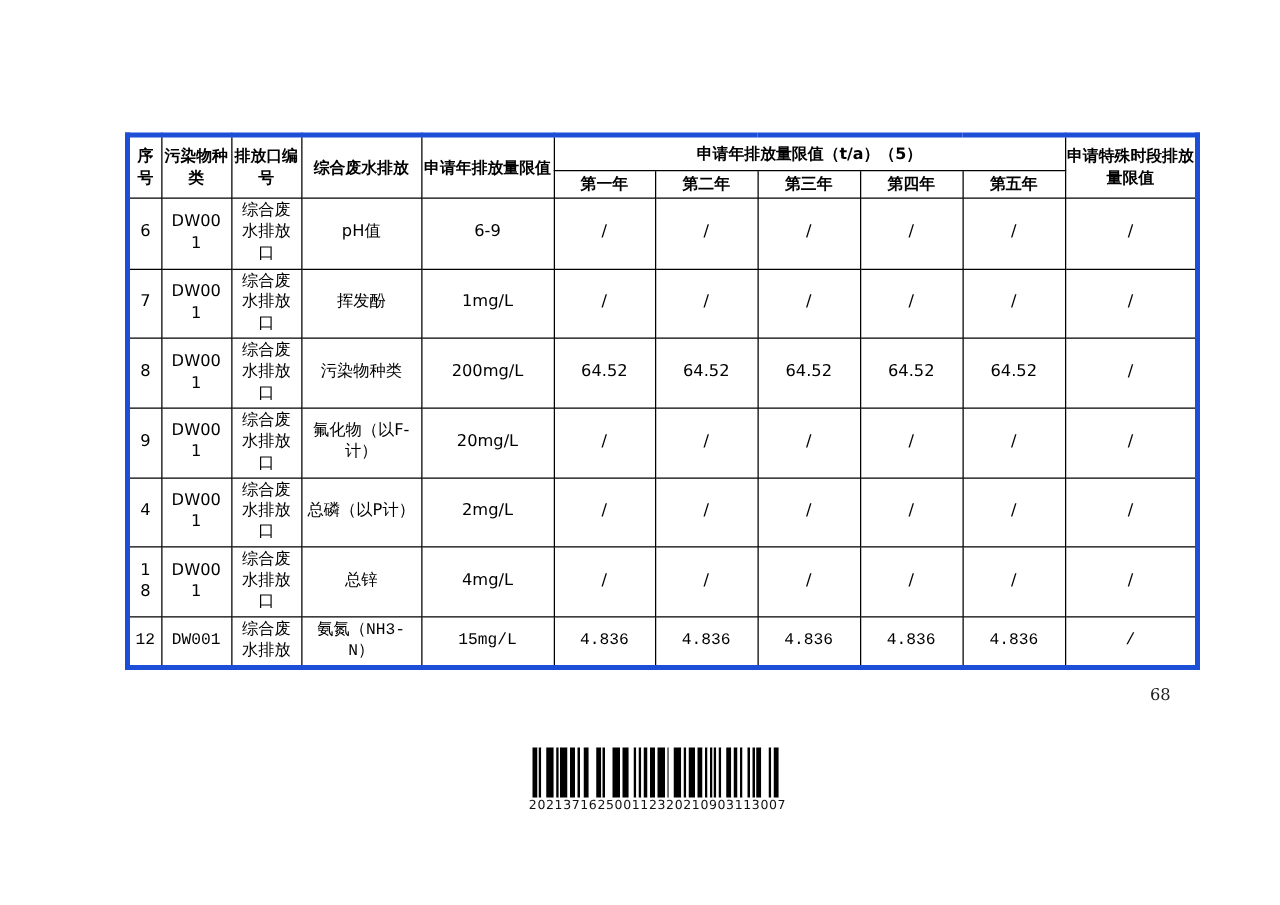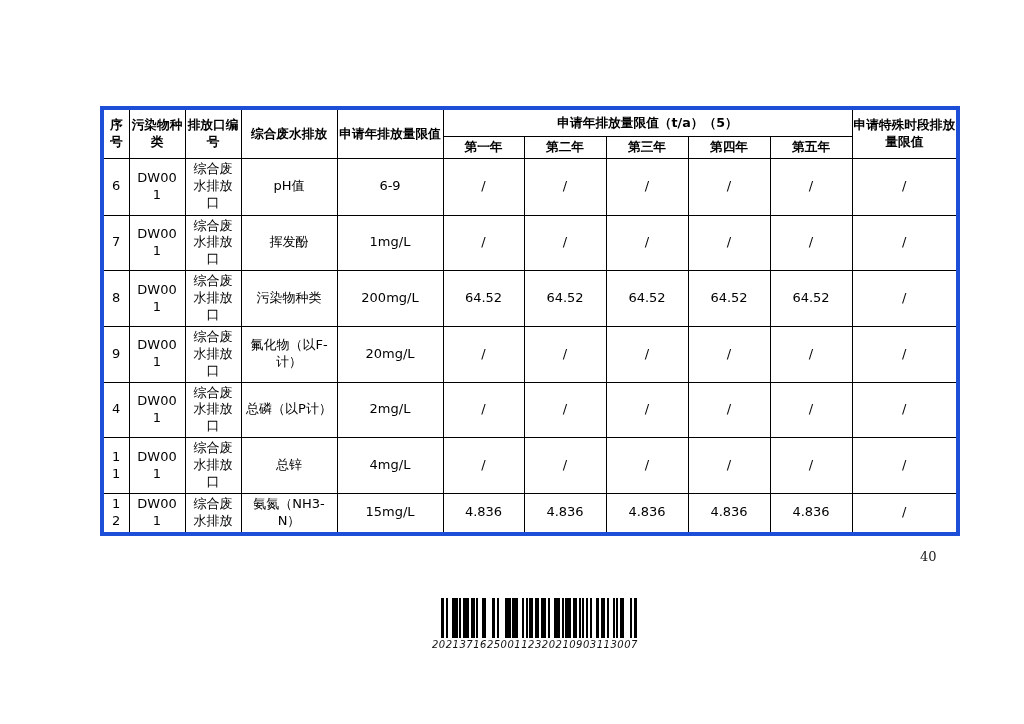--- a/index.html
+++ b/index.html
@@ -39,35 +39,35 @@
     padding: 2px 4px;
   }
   thead tr.h1 { height: 28px; }
   thead tr.h2 { height: 22px; }
   tbody tr:nth-child(1) { height: 57px; }
   tbody tr:nth-child(2) { height: 49px; }
   tbody tr:nth-child(3) { height: 49px; }
   tbody tr:nth-child(4) { height: 51px; }
   tbody tr:nth-child(5) { height: 50px; }
   tbody tr:nth-child(6) { height: 50px; }
-  tbody tr:nth-child(7) { height: 36px; }
+  tbody tr:nth-child(7) { height: 36px; font-family: Liberation Mono, monospace; }
 
   .page-number {
     position: absolute;
     left: 920px; top: 549px;
     font-size: 13px;
     font-family: "DejaVu Serif", serif;
     color: #222;
   }
 
   .barcode {
     position: absolute;
-    left: 432px; top: 598px;
+    left: 417px; top: 598px;
     width: 218px;
-    font-style: italic;
+    text-align: center;
   }
   .barcode-bars {
     height: 40px;
     width: 201px;
     margin: 0 auto;
     font-size: 0;
     white-space: nowrap;
   }
   .barcode-bars span { display: inline-block; height: 100%; }
   .barcode-text {
@@ -176,21 +176,21 @@
           <td>总磷（以P计）</td>
           <td>2mg/L</td>
           <td>/</td>
           <td>/</td>
           <td>/</td>
           <td>/</td>
           <td>/</td>
           <td>/</td>
         </tr>
         <tr>
-          <td>11</td>
+          <td>18</td>
           <td>DW001</td>
           <td>综合废水排放口</td>
           <td>总锌</td>
           <td>4mg/L</td>
           <td>/</td>
           <td>/</td>
           <td>/</td>
           <td>/</td>
           <td>/</td>
           <td>/</td>
@@ -204,20 +204,20 @@
           <td>4.836</td>
           <td>4.836</td>
           <td>4.836</td>
           <td>4.836</td>
           <td>4.836</td>
           <td>/</td>
         </tr>
       </tbody>
   </table>
 
-  <div class="page-number">40</div>
+  <div class="page-number">68</div>
 
   <div class="barcode">
     <div class="barcode-bars"><span style="width:3.79px;background:#000"></span><span style="width:1.90px;background:#fff"></span><span style="width:1.90px;background:#000"></span><span style="width:3.79px;background:#fff"></span><span style="width:5.69px;background:#000"></span><span style="width:1.90px;background:#fff"></span><span style="width:1.90px;background:#000"></span><span style="width:1.90px;background:#fff"></span><span style="width:5.69px;background:#000"></span><span style="width:1.90px;background:#fff"></span><span style="width:3.79px;background:#000"></span><span style="width:1.90px;background:#fff"></span><span style="width:1.90px;background:#000"></span><span style="width:3.79px;background:#fff"></span><span style="width:3.79px;background:#000"></span><span style="width:5.69px;background:#fff"></span><span style="width:3.79px;background:#000"></span><span style="width:1.90px;background:#fff"></span><span style="width:1.90px;background:#000"></span><span style="width:5.69px;background:#fff"></span><span style="width:5.69px;background:#000"></span><span style="width:1.90px;background:#fff"></span><span style="width:5.69px;background:#000"></span><span style="width:3.79px;background:#fff"></span><span style="width:1.90px;background:#000"></span><span style="width:1.90px;background:#fff"></span><span style="width:1.90px;background:#000"></span><span style="width:1.90px;background:#fff"></span><span style="width:3.79px;background:#000"></span><span style="width:1.90px;background:#fff"></span><span style="width:3.79px;background:#000"></span><span style="width:1.90px;background:#fff"></span><span style="width:5.69px;background:#000"></span><span style="width:1.90px;background:#fff"></span><span style="width:1.90px;background:#000"></span><span style="width:3.79px;background:#fff"></span><span style="width:5.69px;background:#000"></span><span style="width:1.90px;background:#fff"></span><span style="width:1.90px;background:#000"></span><span style="width:1.90px;background:#fff"></span><span style="width:5.69px;background:#000"></span><span style="width:1.90px;background:#fff"></span><span style="width:3.79px;background:#000"></span><span style="width:1.90px;background:#fff"></span><span style="width:1.90px;background:#000"></span><span style="width:1.90px;background:#fff"></span><span style="width:1.90px;background:#000"></span><span style="width:1.90px;background:#fff"></span><span style="width:1.90px;background:#000"></span><span style="width:1.90px;background:#fff"></span><span style="width:1.90px;background:#000"></span><span style="width:3.79px;background:#fff"></span><span style="width:3.79px;background:#000"></span><span style="width:1.90px;background:#fff"></span><span style="width:3.79px;background:#000"></span><span style="width:1.90px;background:#fff"></span><span style="width:1.90px;background:#000"></span><span style="width:3.79px;background:#fff"></span><span style="width:1.90px;background:#000"></span><span style="width:1.90px;background:#fff"></span><span style="width:1.90px;background:#000"></span><span style="width:1.90px;background:#fff"></span><span style="width:3.79px;background:#000"></span><span style="width:5.69px;background:#fff"></span><span style="width:1.90px;background:#000"></span><span style="width:1.90px;background:#fff"></span><span style="width:3.79px;background:#000"></span><span style="width:3.79px;background:#fff"></span></div>
     <div class="barcode-text">202137162500112320210903113007</div>
   </div>
 
 </div>
 
 </body></html>

